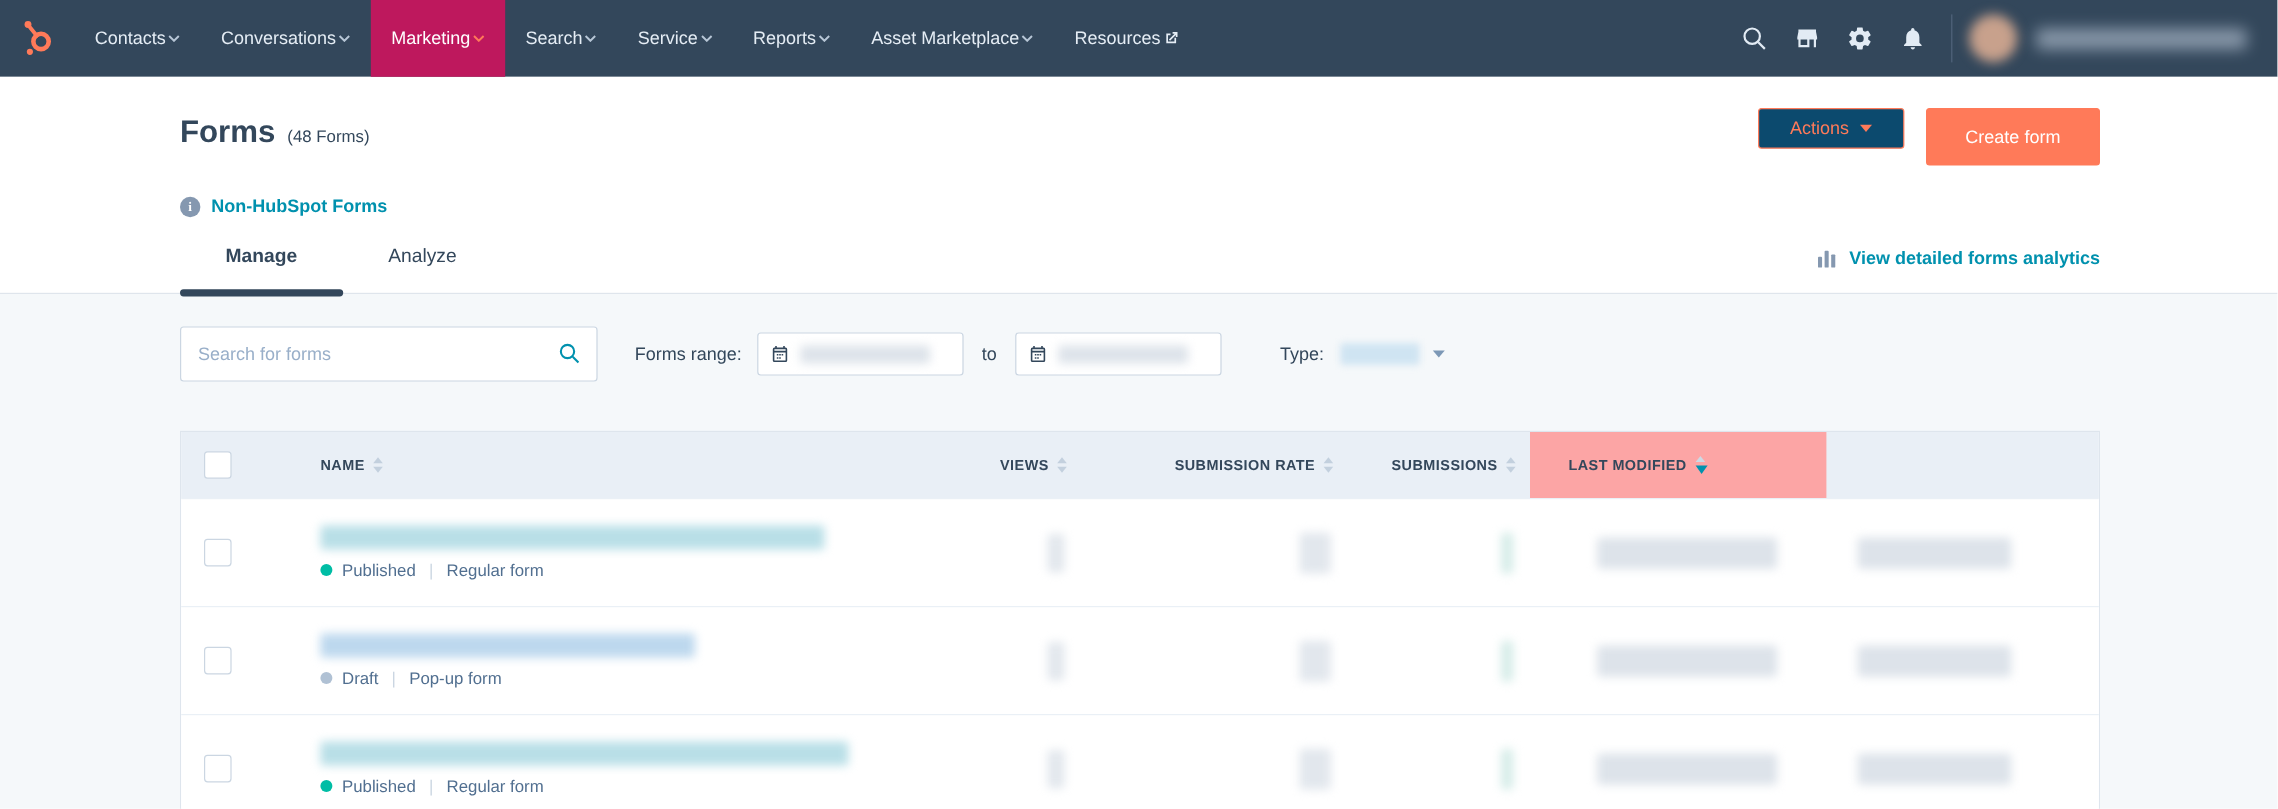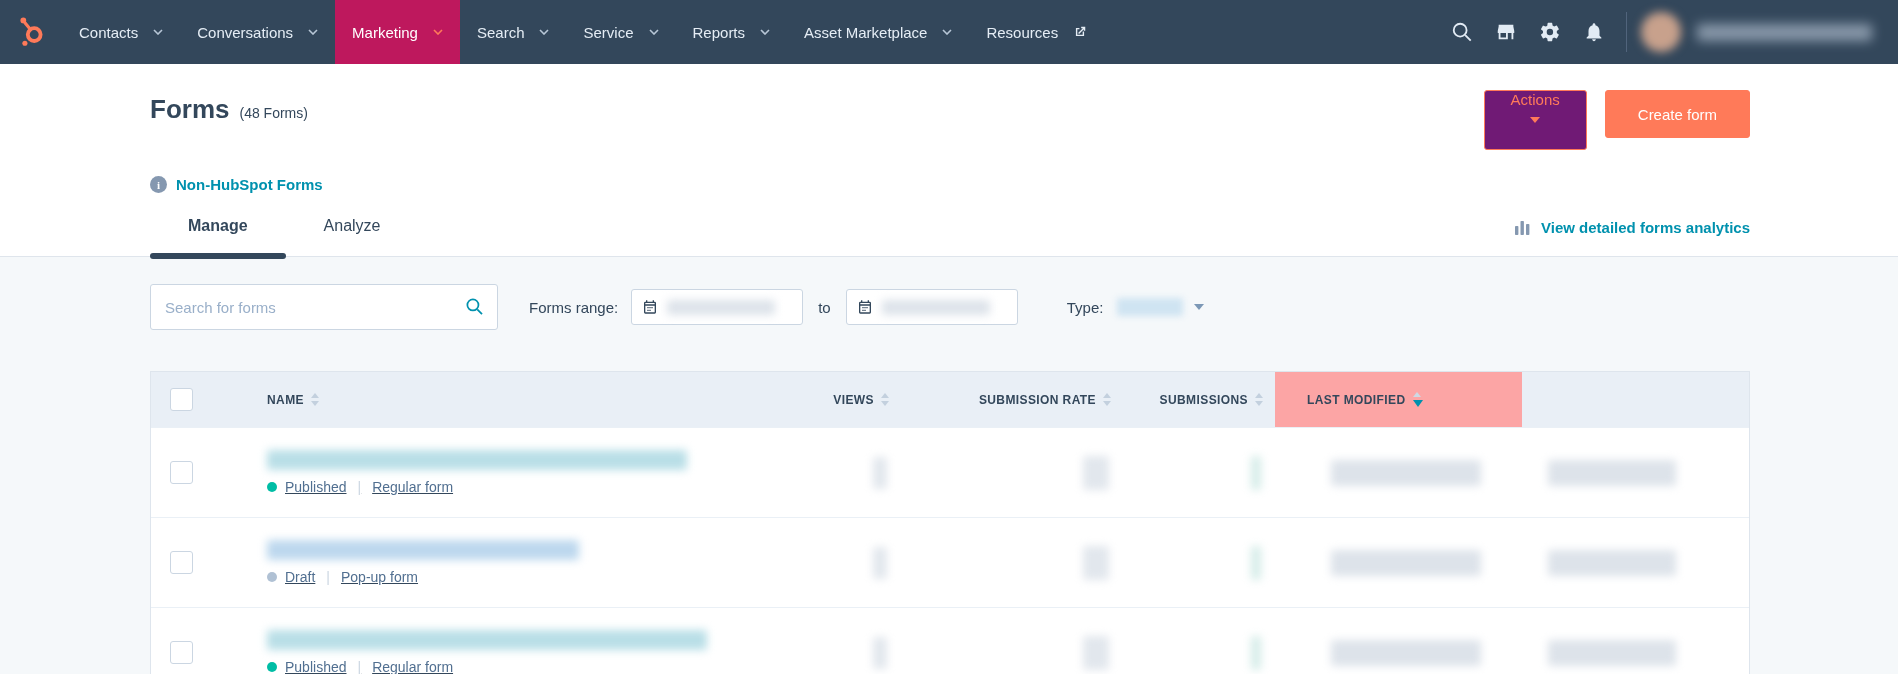--- a/index.html
+++ b/index.html
@@ -3,21 +3,21 @@
 <meta charset="utf-8">
 <style>
   * { margin:0; padding:0; box-sizing:border-box; }
   html,body { width:1898px; height:674px; overflow:hidden; background:#fff;
     font-family:"Liberation Sans", sans-serif; color:#33475b; }
 
   
   .navbar { height:64px; background:#33475b; display:flex; align-items:stretch; }
   .logo { width:62px; display:flex; align-items:center; justify-content:center; cursor:pointer; }
   .nav-items { display:flex; align-items:stretch; }
-  .nav-item { display:flex; align-items:center; gap:15px; padding:0 17px; color:#e5edf5;
+  .nav-item { display:flex; align-items:center; gap:2px; padding:0 17px; color:#e5edf5;
     font-size:15px; cursor:pointer; white-space:nowrap; }
   .nav-item.active { background:#be185d; color:#ffffff; }
   .chev { width:10px; height:6px; stroke:#b7c6d6; stroke-width:1.6; fill:none; }
   .nav-item.active .chev { stroke:#ff7a59; }
   .ext-ic { width:14px; height:14px; fill:#e5edf5; }
   .nav-right { margin-left:auto; display:flex; align-items:center; padding-right:26px; }
   .nav-ic-btn { width:44px; height:64px; display:flex; align-items:center; justify-content:center; cursor:pointer; }
   .nav-ic-btn svg { width:22px; height:22px; fill:#e2ebf4; }
   .nav-ic-btn svg.stroke { fill:none; stroke:#e2ebf4; stroke-width:2; }
   .nav-divider { width:1px; height:40px; background:#51647c; margin:0 14px 0 10px; }
@@ -25,22 +25,22 @@
   .acct-blur { width:175px; height:17px; border-radius:3px; background:#97a6b7; filter:blur(6px); margin-left:16px; opacity:.85; }
 
   
   .page-head { background:#fff; padding:30px 148px 0 150px; border-bottom:1px solid #dfe5ec; }
   .title-row { display:flex; align-items:flex-start; justify-content:space-between; }
   .title-group { display:flex; align-items:baseline; gap:10px; }
   h1.page-title { font-size:26px; font-weight:700; color:#33475b; }
   .forms-count { font-size:14px; color:#33475b; }
   .head-actions { display:flex; gap:18px; margin-top:-4px; }
   .btn { font-size:15px; border-radius:3px; cursor:pointer; font-family:inherit; }
-  .btn-outline { height:60px; padding:0 26px; background:#701a75; border:1px solid #ff7a59;
-    color:#ff7a59; display:flex; align-items:center; gap:9px;flex-direction:column; }
+  .btn-outline { height:34px; padding:0 26px; background:#0c4a6e; border:1px solid #ff7a59;
+    color:#ff7a59; display:flex; align-items:center; gap:9px; }
   .btn-primary { height:48px; padding:0 32px; background:#ff7a59; border:1px solid #ff7a59;
     color:#fff; }
   .caret-solid { width:0; height:0; border-left:5px solid transparent; border-right:5px solid transparent;
     border-top:6px solid #ff7a59; display:inline-block; }
   .nonhs-row { display:flex; align-items:center; gap:9px; margin-top:26px; }
   .info-ic { width:17px; height:17px; border-radius:50%; background:#8598b0; color:#fff;
     font-size:11px; font-weight:700; display:flex; align-items:center; justify-content:center;
     font-family:"Liberation Serif", serif; cursor:pointer; }
   .teal-link { color:#0091ae; font-size:15px; font-weight:700; text-decoration:none; cursor:pointer; }
   .tabs-row { display:flex; align-items:flex-end; justify-content:space-between; margin-top:24px; }
@@ -89,21 +89,21 @@
   .checkbox { width:23px; height:23px; background:#fff; border:1px solid #cbd6e2; border-radius:3px; cursor:pointer; }
   .sort { display:inline-flex; flex-direction:column; gap:3px; margin-left:7px; }
   .car-up { width:0; height:0; border-left:4px solid transparent; border-right:4px solid transparent;
     border-bottom:5px solid #c3d0de; }
   .car-dn { width:0; height:0; border-left:4px solid transparent; border-right:4px solid transparent;
     border-top:5px solid #c3d0de; }
   .sort.teal .car-up { border-bottom-color:#cdd9e4; }
   .sort.teal .car-dn { border-left-width:5px; border-right-width:5px; border-top:7px solid #0091ae; }
 
   .trow { height:90px; border-top:1px solid #eaf0f6; background:#fff; }
-  .name-cell { display:flex; flex-direction:column; justify-content:center; gap:9px; padding-left:56px;text-decoration:underline; }
+  .name-cell { display:flex; flex-direction:column; justify-content:center; gap:9px; padding-left:56px; }
   .name-blob { height:20px; border-radius:2px; filter:blur(4px); cursor:pointer; }
   .nb-teal { background:#b9dfe7; }
   .nb-blue { background:#bdd8ee; }
   .status-line { display:flex; align-items:center; gap:8px; font-size:14px; color:#516f90; }
   .dot { width:10px; height:10px; border-radius:50%; }
   .dot.green { background:#00bda5; }
   .dot.gray { background:#b0c1d4; }
   .pipe { color:#cbd6e2; margin:0 3px; }
   .dcell { display:flex; align-items:center; }
   .dcell.num { justify-content:flex-end; padding-right:14px; }

